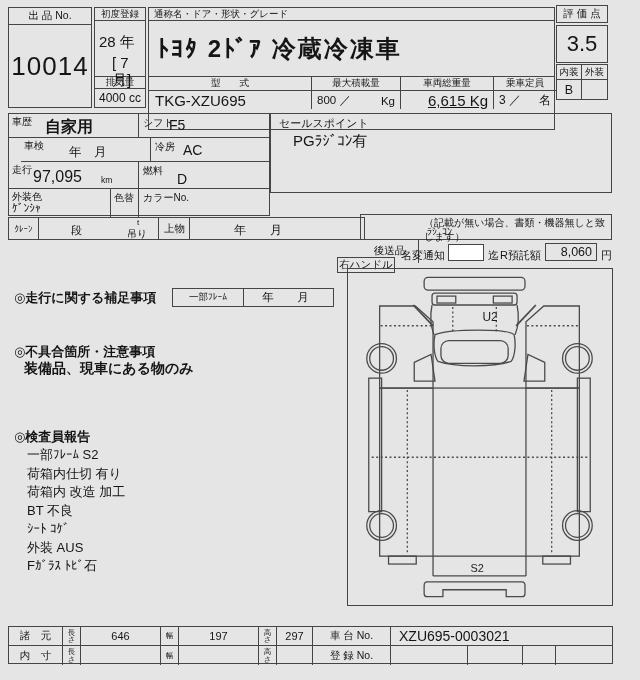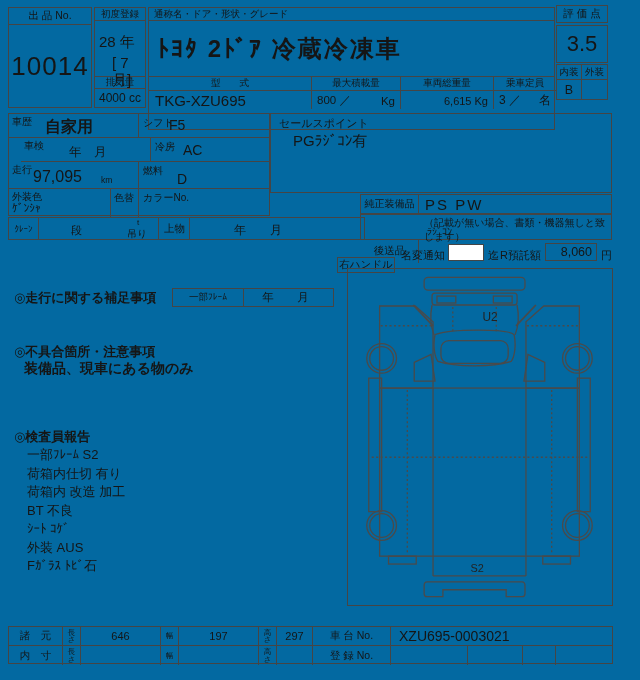--- a/index.html
+++ b/index.html
@@ -1,17 +1,17 @@
 <!DOCTYPE html>
 <html><head>
 <meta charset="utf-8">
 <style>
   html,body{margin:0;padding:0;background:#ffffff;}
   .sheet{
-    position:relative;width:640px;height:680px;background:#0369a1;
+    position:relative;width:640px;height:680px;background:#e5e5e5;
     font-family:"Liberation Sans","DejaVu Sans",sans-serif;color:#151515;
     overflow:hidden;
   }
   .abs{position:absolute;box-sizing:border-box;}
   .bd{border:1.5px solid #454545;}
   .cell{display:flex;align-items:center;justify-content:center;}
   .toplab{position:absolute;top:1px;left:3px;font-size:10px;}
   .dash-r{border-right:1.5px solid #454545;}
   .dash-b{border-bottom:1.5px solid #454545;}
   svg text{fill:#222;font-family:"Liberation Sans","DejaVu Sans",sans-serif;}
@@ -46,21 +46,21 @@
     </div>
     <div class="abs" style="left:162px;top:69px;width:89px;height:32px;border-left:1.5px solid #454545;">
       <div class="cell dash-b" style="height:13px;font-size:9.5px;">最大積載量</div>
       <div style="height:19px;display:flex;align-items:center;justify-content:space-between;padding:0 5px;font-size:11.5px;">
         <span>800 ／</span>
         <span>Kg</span>
       </div>
     </div>
     <div class="abs" style="left:251px;top:69px;width:93px;height:32px;border-left:1.5px solid #454545;">
       <div class="cell dash-b" style="height:13px;font-size:9.5px;">車両総重量</div>
-      <div style="height:19px;display:flex;align-items:center;justify-content:flex-end;padding-right:5px;font-size:11px;">6,615 Kg</div>
+      <div style="height:19px;display:flex;align-items:center;justify-content:flex-end;padding-right:5px;font-size:15px;text-decoration:underline;">6,615 Kg</div>
     </div>
     <div class="abs" style="left:344px;top:69px;width:63px;height:32px;border-left:1.5px solid #454545;">
       <div class="cell dash-b" style="height:13px;font-size:9.5px;">乗車定員</div>
       <div style="height:19px;display:flex;align-items:center;justify-content:space-between;padding:0 5px;font-size:12px;">
         <span>3 ／</span>
         <span>名</span>
       </div>
     </div>
   </div>
 
@@ -124,24 +124,20 @@
     <span class="abs" style="left:155px;top:4px;font-size:10.5px;">上物</span>
     <div class="abs" style="left:180px;top:0;width:0;height:100%;border-left:1.5px solid #454545;"></div>
     <div class="abs" style="left:225px;top:4px;font-size:12px;">年　　月</div>
   </div>
 
   <div class="abs bd" style="left:270px;top:113px;width:342px;height:80px;">
     <div class="abs" style="left:8px;top:2px;font-size:11px;">セールスポイント</div>
     <div class="abs" style="left:22px;top:18px;font-size:15px;">PGﾗｼﾞｺﾝ有</div>
   </div>
 
-  <div class="abs bd" style="left:360px;top:194px;width:252px;height:20px;">
-    <div class="abs cell dash-r" style="left:0;top:0;width:58px;height:100%;font-size:10px;">純正装備品</div>
-    <div class="abs" style="left:64px;top:1px;font-size:15px;letter-spacing:2px;">PS PW</div>
-  </div>
 
   <div class="abs bd" style="left:360px;top:214px;width:252px;height:26px;">
     <div class="abs cell dash-r" style="left:0;top:0;width:58px;height:100%;font-size:10.5px;margin-top:24px;">後送品</div>
     <div class="abs" style="left:63px;top:1px;font-size:10px;">（記載が無い場合、書類・機器無しと致します）</div>
     <div class="abs" style="left:66px;top:11px;font-size:10px;">ﾗｼﾞｺﾝ</div>
   </div>
 
   <div class="abs bd cell" style="left:337px;top:245px;width:58px;height:16px;font-size:10.5px;margin-top:12px;">右ハンドル</div>
   <span class="abs" style="left:401px;top:248px;font-size:11px;">名変通知</span>
   <div class="abs bd" style="left:448px;top:244px;width:36px;height:17px;background:#fff;"></div>

